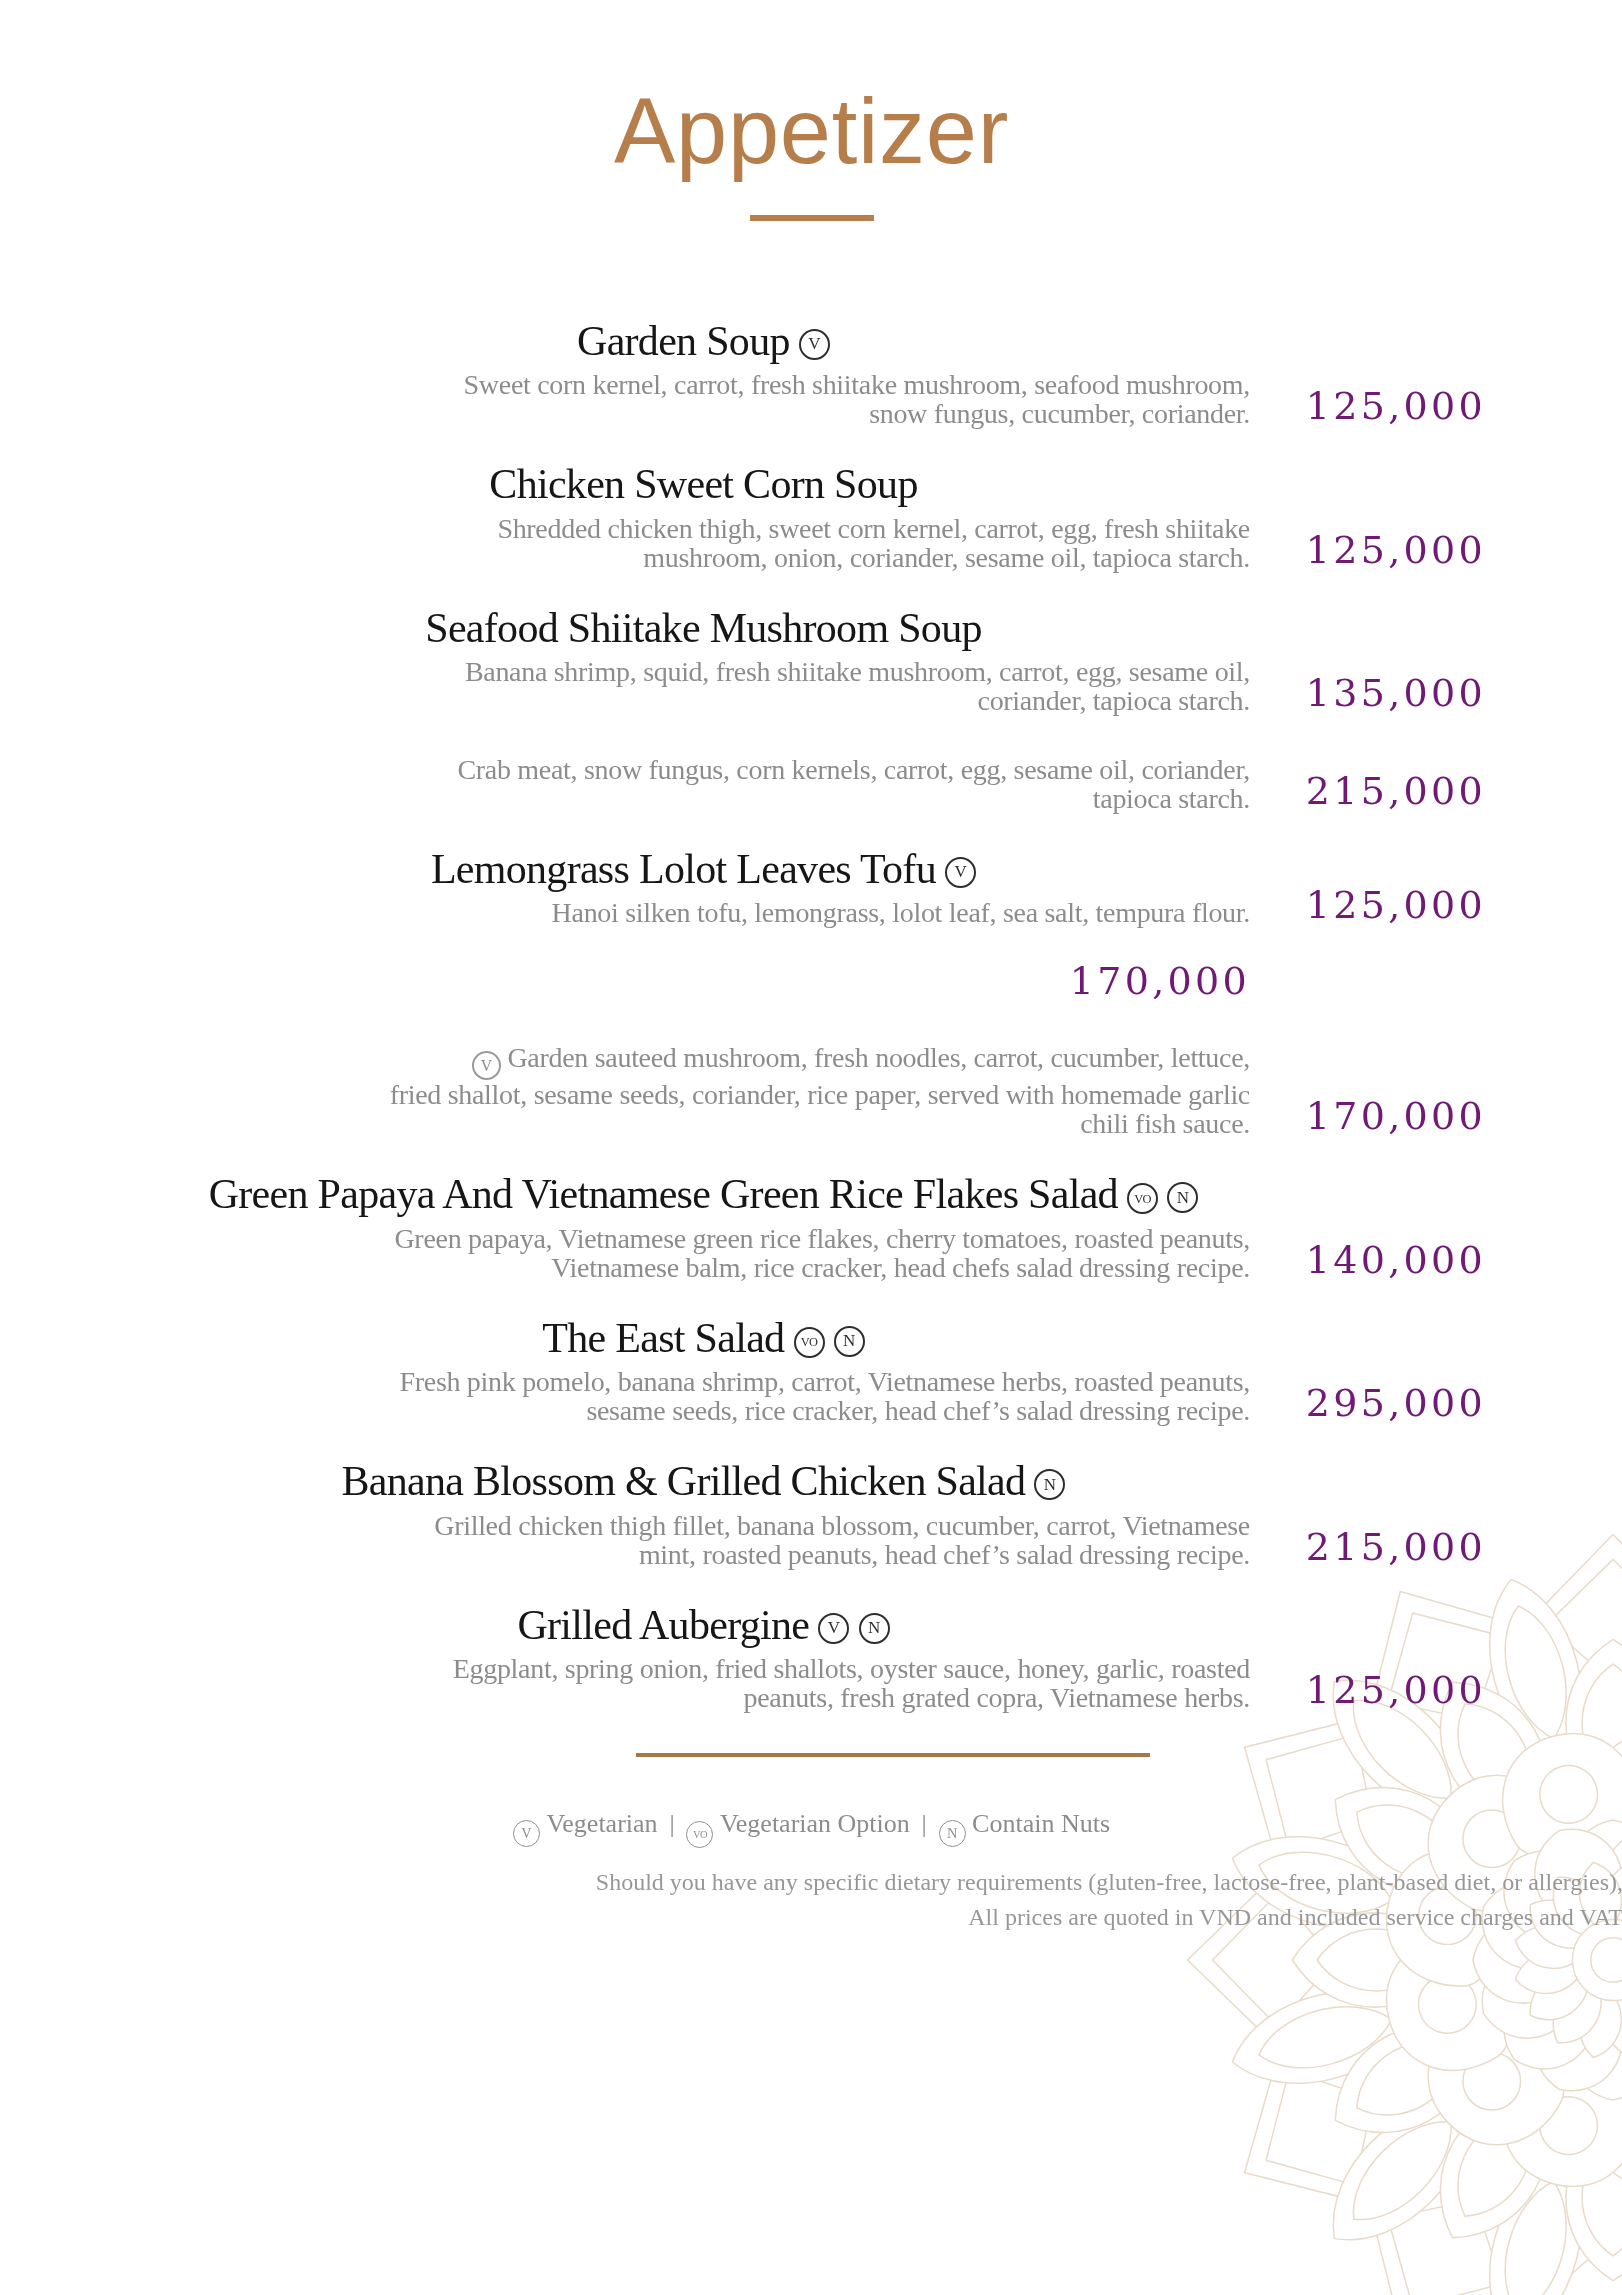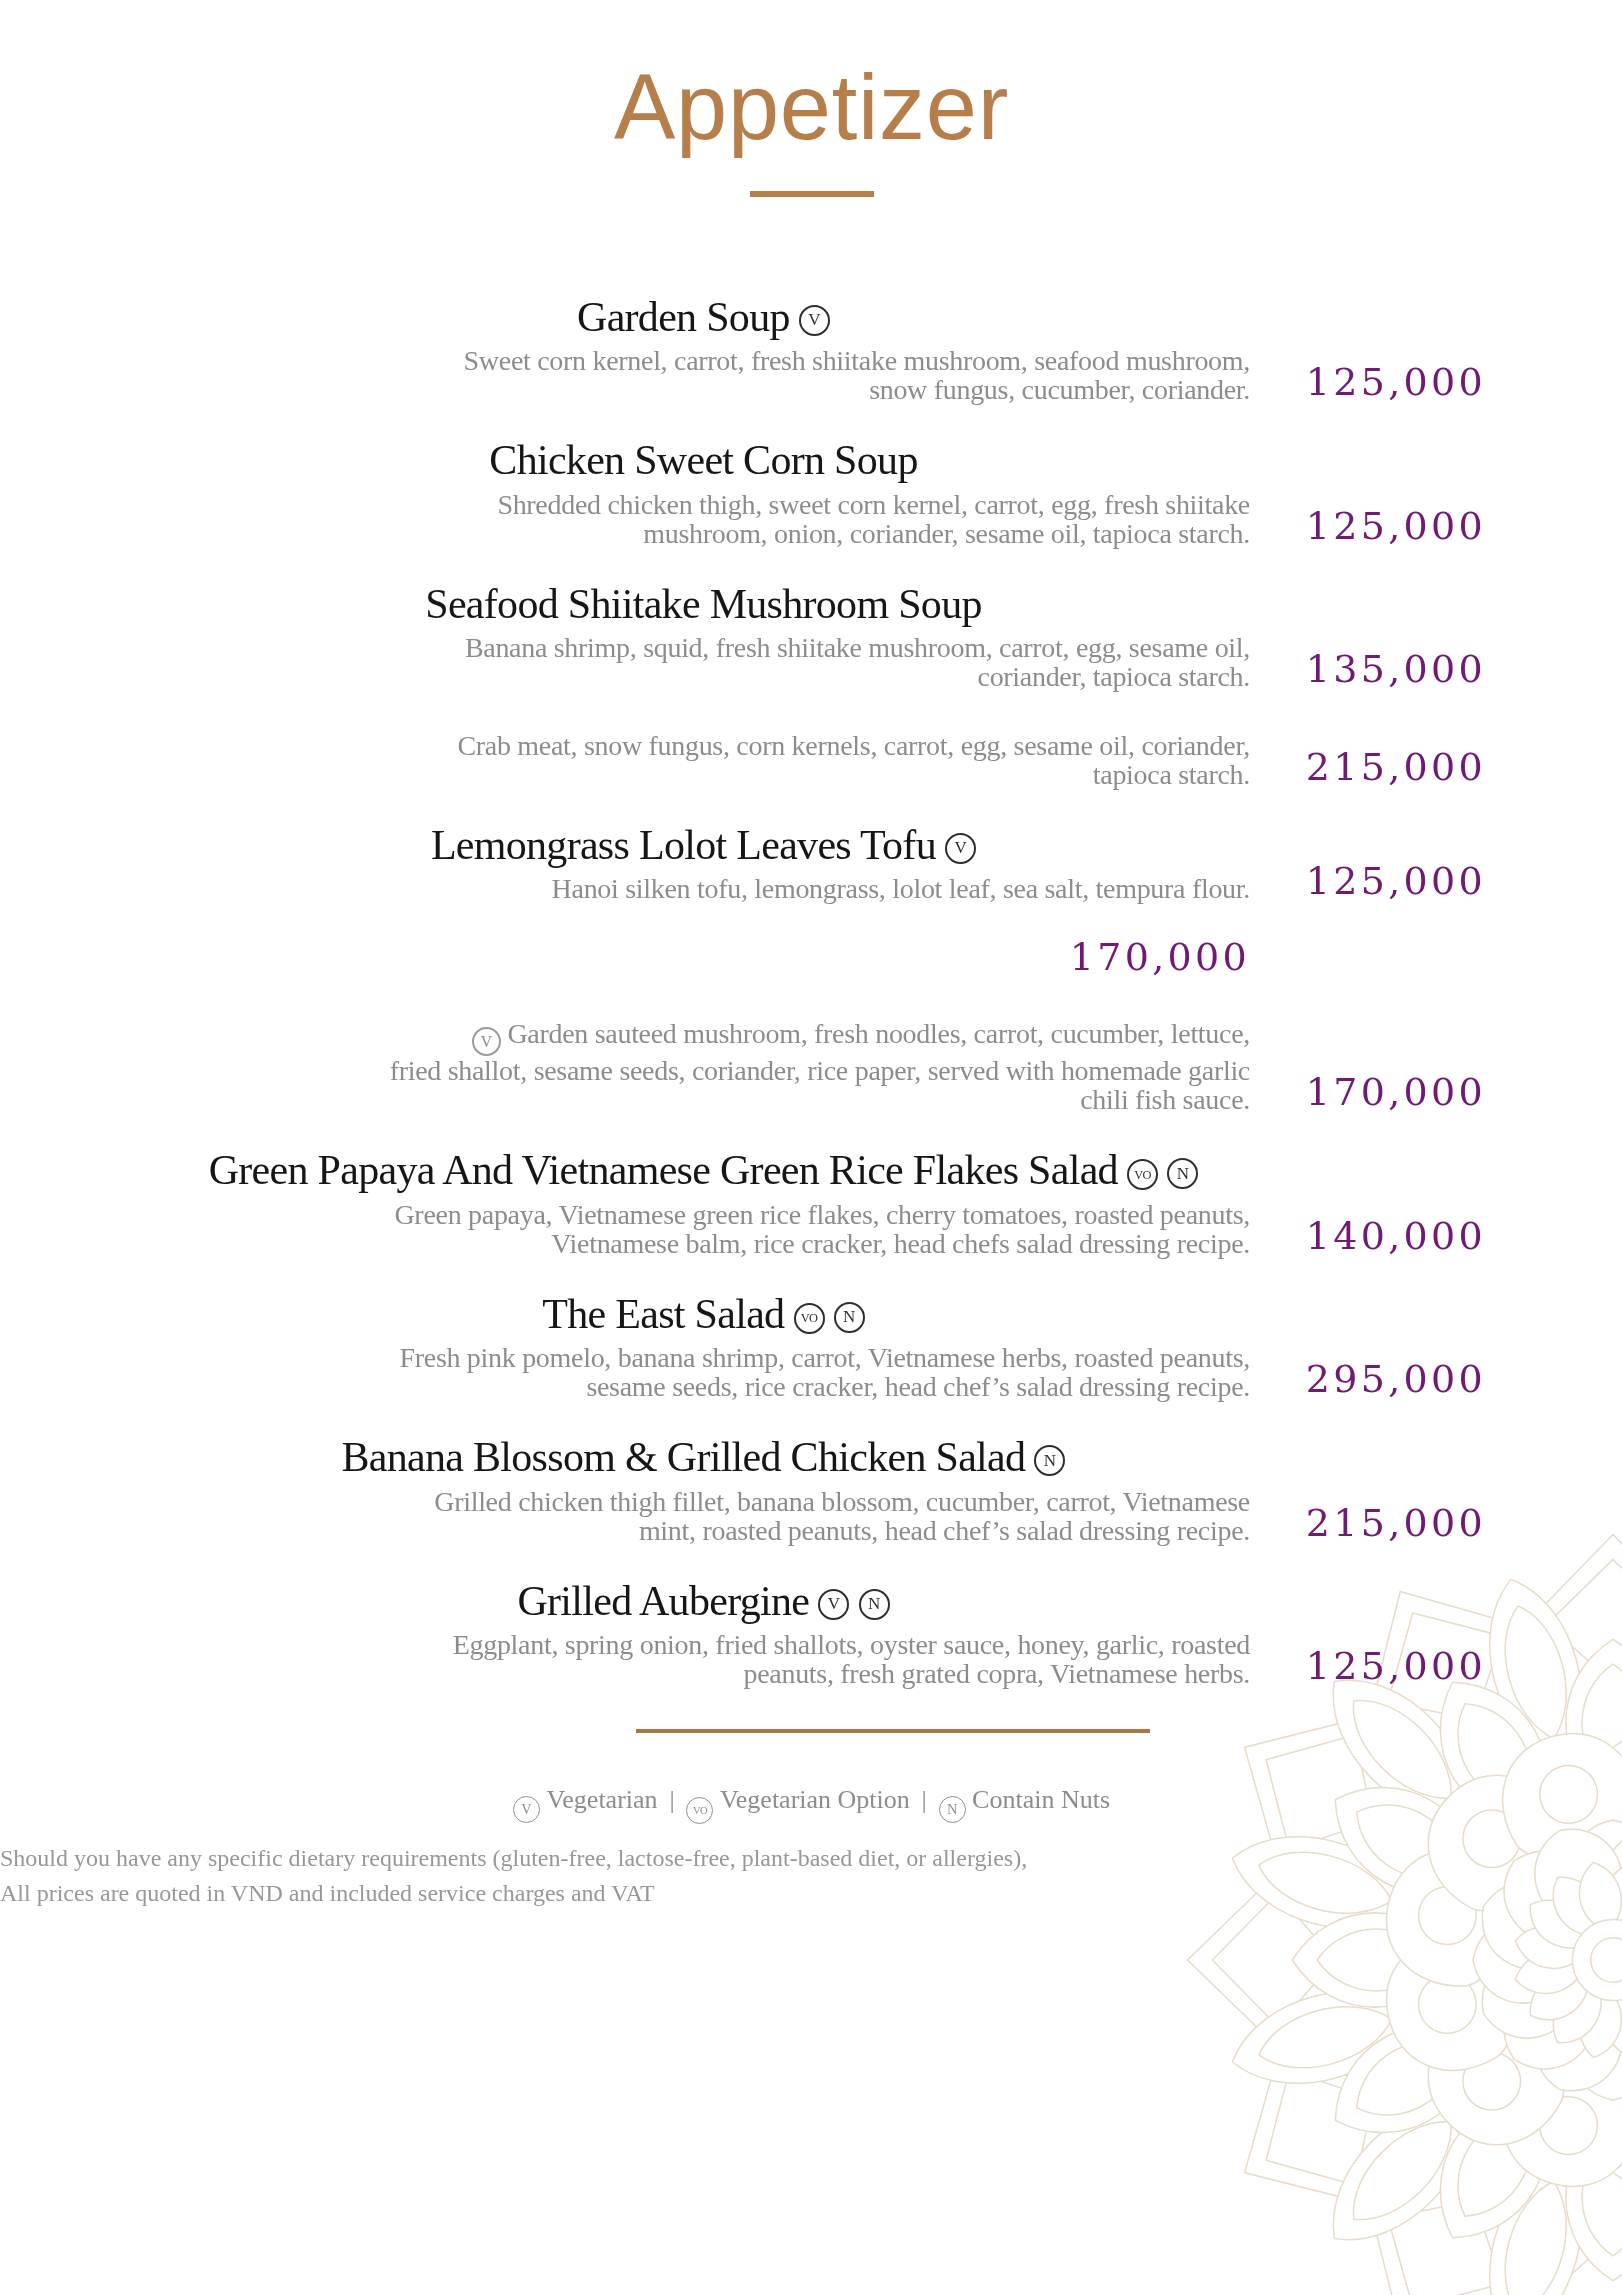--- a/index.html
+++ b/index.html
@@ -5,21 +5,21 @@
   html,body{margin:0;padding:0;}
   body{
     width:1623px;height:2295px;background:#ffffff;overflow:hidden;position:relative;
     font-family:"Liberation Serif", serif;
   }
   .mandala{
     position:absolute;width:864px;height:864px;right:-422px;top:1528px;z-index:0;
     fill:#ffffff;stroke:#e8dbc9;stroke-width:2.3px;
   }
   .content{position:relative;z-index:1;}
-  .page-header{text-align:center;padding-top:61px;}
+  .page-header{text-align:center;padding-top:85px;}
   .page-title{
     margin:0;font-family:"Liberation Sans", sans-serif;font-weight:300;
     font-size:92px;line-height:1;color:#b57e4b;letter-spacing:0.7px;
   }
   .title-rule{width:124px;height:5.9px;background:#b57e4b;margin:38px auto 0;}
   .items{margin:97px 137px 0 157px;}
   .item{
     display:grid;grid-template-columns:1fr 236px;align-items:end;
     margin-bottom:33px;
   }
@@ -52,21 +52,21 @@
   .footer-rule{width:514px;height:3.9px;background:#a97645;margin:41px auto 0 636px;}
   .legend{
     margin-top:51px;text-align:center;color:#8c8c8c;font-size:26px;line-height:31px;
   }
   .legend .badge-legend{
     width:27px;height:27px;border:1.6px solid #8f8f8f;color:#8f8f8f;
     vertical-align:-5.2px;margin-right:6.5px;font-size:14.4px;
   }
   .legend .badge-legend.badge-vo{font-size:10.5px;letter-spacing:-0.7px;}
   .legend-sep{margin:0 11.8px;color:#8c8c8c;}
-  .fine-print{margin-top:17px;text-align:left;color:#979797;}
+  .fine-print{margin-top:17px;text-align:right;color:#979797;}
   .fine-print p{margin:0;font-size:24px;line-height:35px;}
 </style>
 </head>
 <body>
 
 <svg class="mandala" viewBox="-660 -660 1320 1320" aria-hidden="true">
   <defs>
     <path id="m-diamond" d="M0,-650 L132,-514 L0,-394 L-132,-514 Z"></path>
     <path id="m-diamond2" d="M0,-612 L101,-513 L0,-424 L-101,-513 Z"></path>
     <path id="m-leafout" d="M0,-602 C86,-540 86,-378 0,-308 C-86,-378 -86,-540 0,-602 Z"></path>

